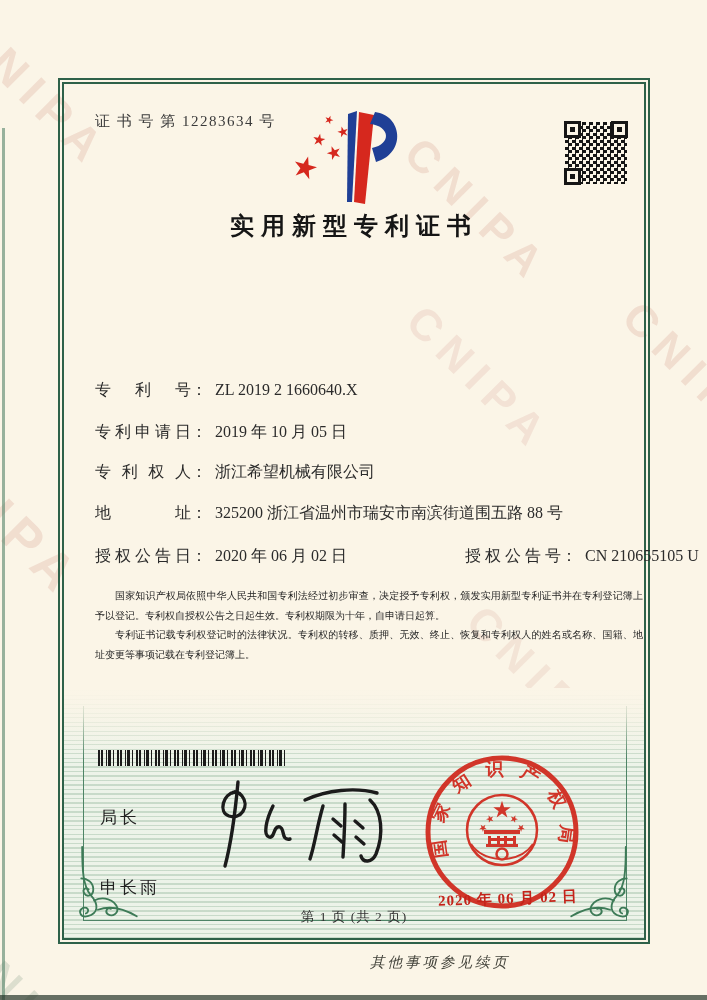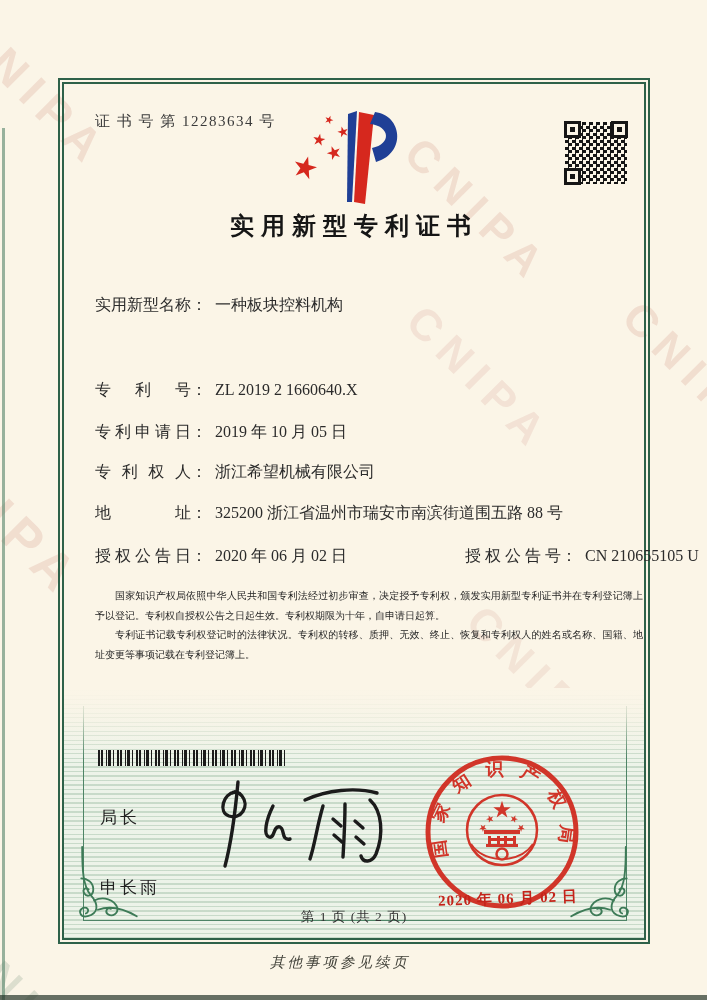--- a/index.html
+++ b/index.html
@@ -72,21 +72,21 @@
   }
   .signature { position:absolute; left:205px; top:778px; }
   
   .seal { position:absolute; left:422px; top:752px; }
   .sealdate {
     position:absolute; left:438px; top:889px; width:160px;
     color:#c4231a; font-size:15px; letter-spacing:1px; transform:rotate(-2deg); font-weight:600;
   }
   
   .pageinfo { position:absolute; left:58px; top:908px; width:592px; text-align:center; font-size:13.5px; letter-spacing:1px; color:#333; }
-  .note { position:absolute; left:170px; top:953px; width:340px; text-align:center; font-size:14.5px; font-style:italic; letter-spacing:3px; color:#44443c; }
+  .note { position:absolute; left:170px; top:953px; width:340px; text-align:right; font-size:14.5px; font-style:italic; letter-spacing:3px; color:#44443c; }
   .edge-left { position:absolute; left:2px; top:128px; width:3px; height:872px; background:#55846a; opacity:.6; }
   .edge-bottom { position:absolute; left:0; top:995px; width:707px; height:5px; background:#27362b; opacity:.7; }
   .logo { position:absolute; left:288px; top:106px; }
 </style>
 </head>
 <body>
 
 <div id="page">
 
   <div class="wm" style="left:-14px; top:6px; font-size:46px;">CNIPA</div>
@@ -147,23 +147,20 @@
     <div class="finder" style="right:-1px; top:-1px;">
         <div></div>
       </div>
     <div class="finder" style="left:-1px; bottom:-1px;">
         <div></div>
       </div>
   </div>
 
   <div class="title">实用新型专利证书</div>
 
-  <div class="row" style="top:295px;">
-    <span class="flabel">实用新型名称</span><span class="colon">：</span><span>一种板块控料机构</span>
-  </div>
   <div class="row" style="top:380px;">
     <span class="flabel">专利号</span><span class="colon">：</span><span>ZL 2019 2 1660640.X</span>
   </div>
   <div class="row" style="top:422px;">
     <span class="flabel">专利申请日</span><span class="colon">：</span><span>2019 年 10 月 05 日</span>
   </div>
   <div class="row" style="top:462px;">
     <span class="flabel">专利权人</span><span class="colon">：</span><span>浙江希望机械有限公司</span>
   </div>
   <div class="row" style="top:503px;">

